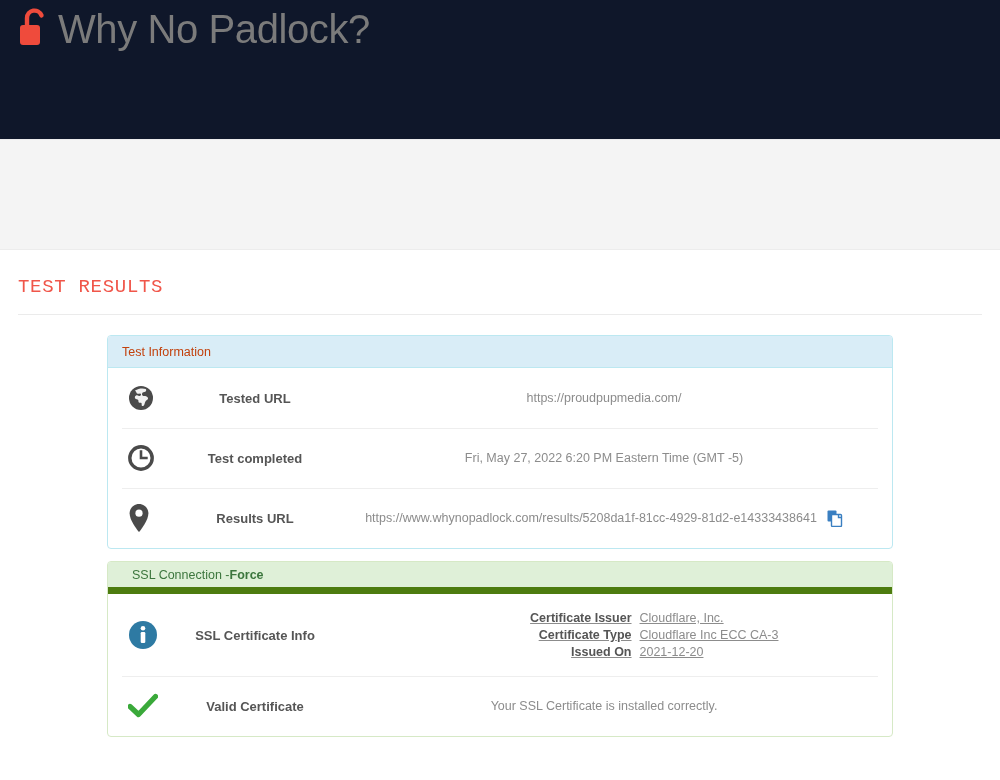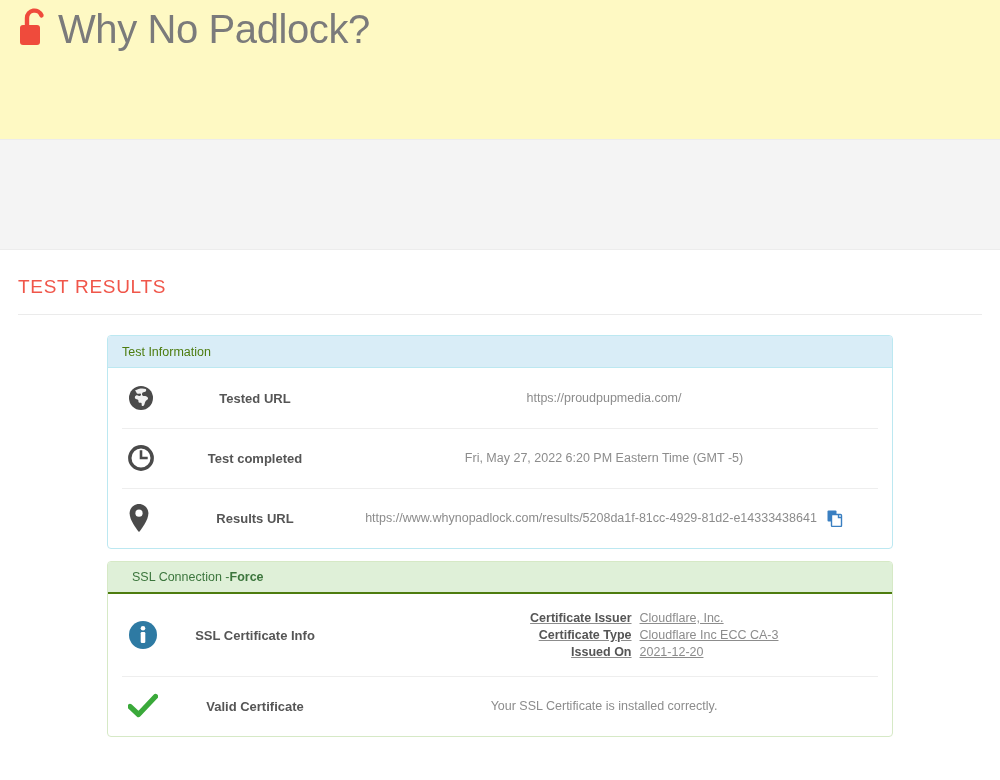--- a/index.html
+++ b/index.html
@@ -10,21 +10,21 @@
     font-family: "Liberation Sans", sans-serif;
     -webkit-font-smoothing: antialiased;
     overflow: hidden;
   }
 
   
   .site-header {
     position: relative;
     width: 1000px;
     height: 140px;
-    background: #fef9c3;
+    background: #0f172a;
     border-bottom: 1px solid #ececec;
   }
   .brand {
     position: absolute;
     left: 18px;
     top: 6px;
     display: flex;
     align-items: center;
     gap: 10px;
   }
@@ -72,20 +72,21 @@
   .ad-band {
     width: 1000px;
     height: 110px;
     background: #f4f4f4;
     border-bottom: 1px solid #ececec;
   }
 
   
   .page-title-wrap {
     padding: 26px 8px 0 18px;
+    font-family: Liberation Mono, monospace;
   }
   .page-title {
     font-size: 19px;
     letter-spacing: 0.7px;
     color: #f0564a;
     font-weight: 400;
   }
   .title-rule {
     margin: 16px 18px 0 18px;
     height: 1px;
@@ -109,27 +110,27 @@
     height: 32px;
     display: flex;
     align-items: center;
     padding: 0 14px;
     font-size: 12.5px;
     border-top-left-radius: 3px;
     border-top-right-radius: 3px;
   }
   .panel-info .panel-head {
     background: #d9edf7;
-    color: #4d7c0f;
+    color: #c2410c;
     border-bottom: 1px solid #bce8f1;
   }
   .panel-ssl .panel-head {
     background: #dff0d8;
     color: #3c763d;
-    border-bottom: 2px solid #4d7c0f;
+    border-bottom: 7px solid #4d7c0f;
     padding-left: 24px;
   }
   .panel-head .status { font-weight: bold; }
 
   .panel-body { padding: 0 0 0 0; }
 
   .row {
     display: flex;
     align-items: center;
     min-height: 60px;

